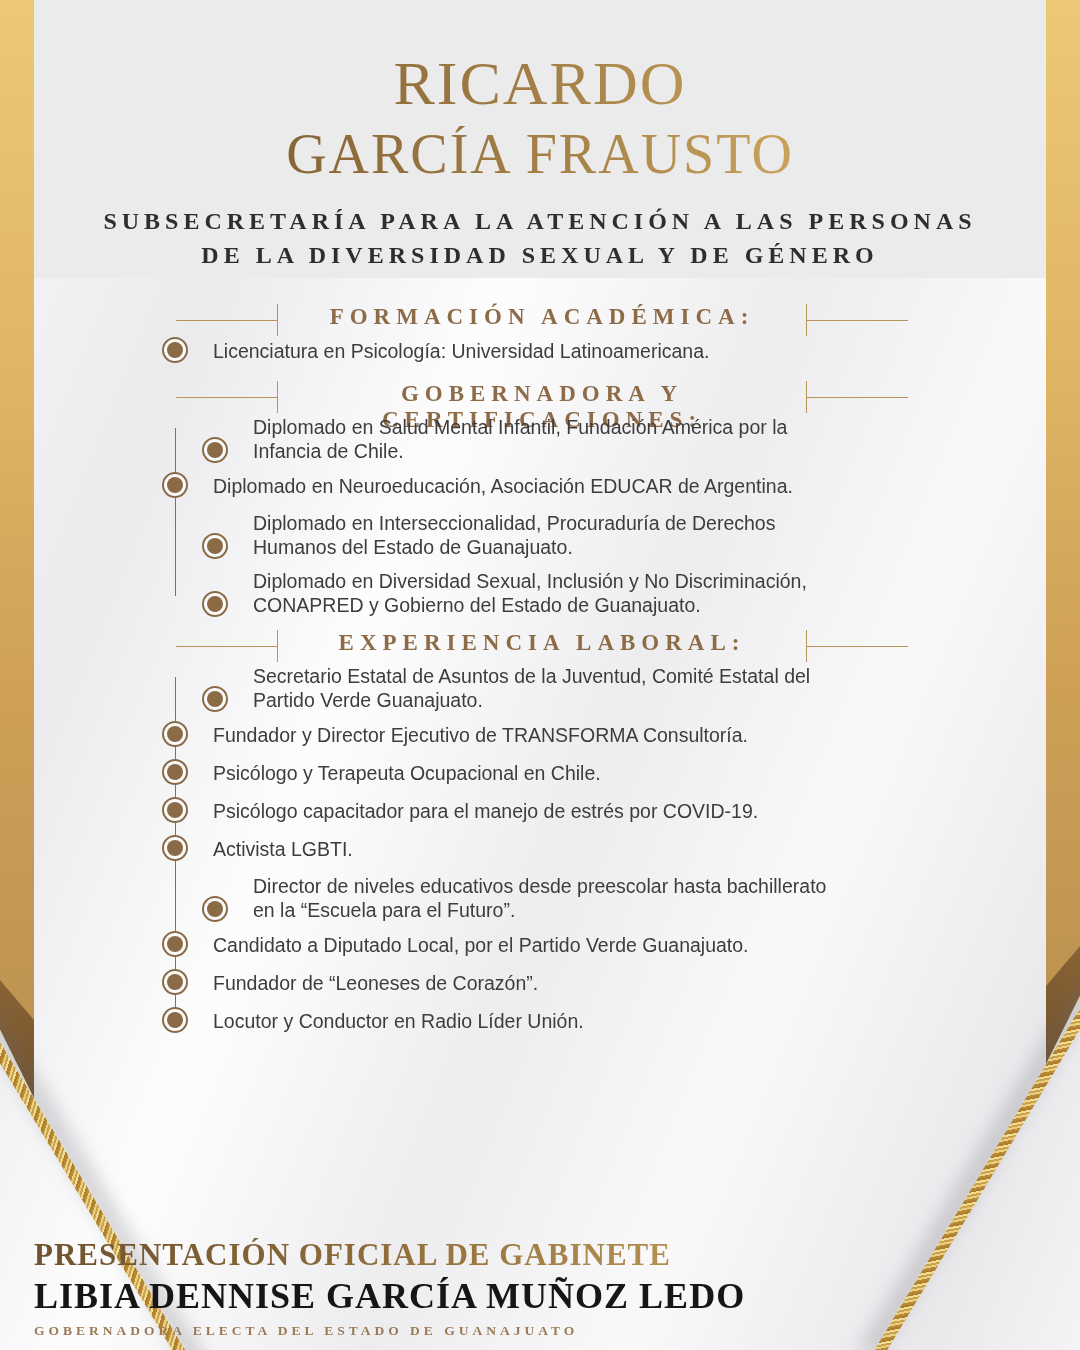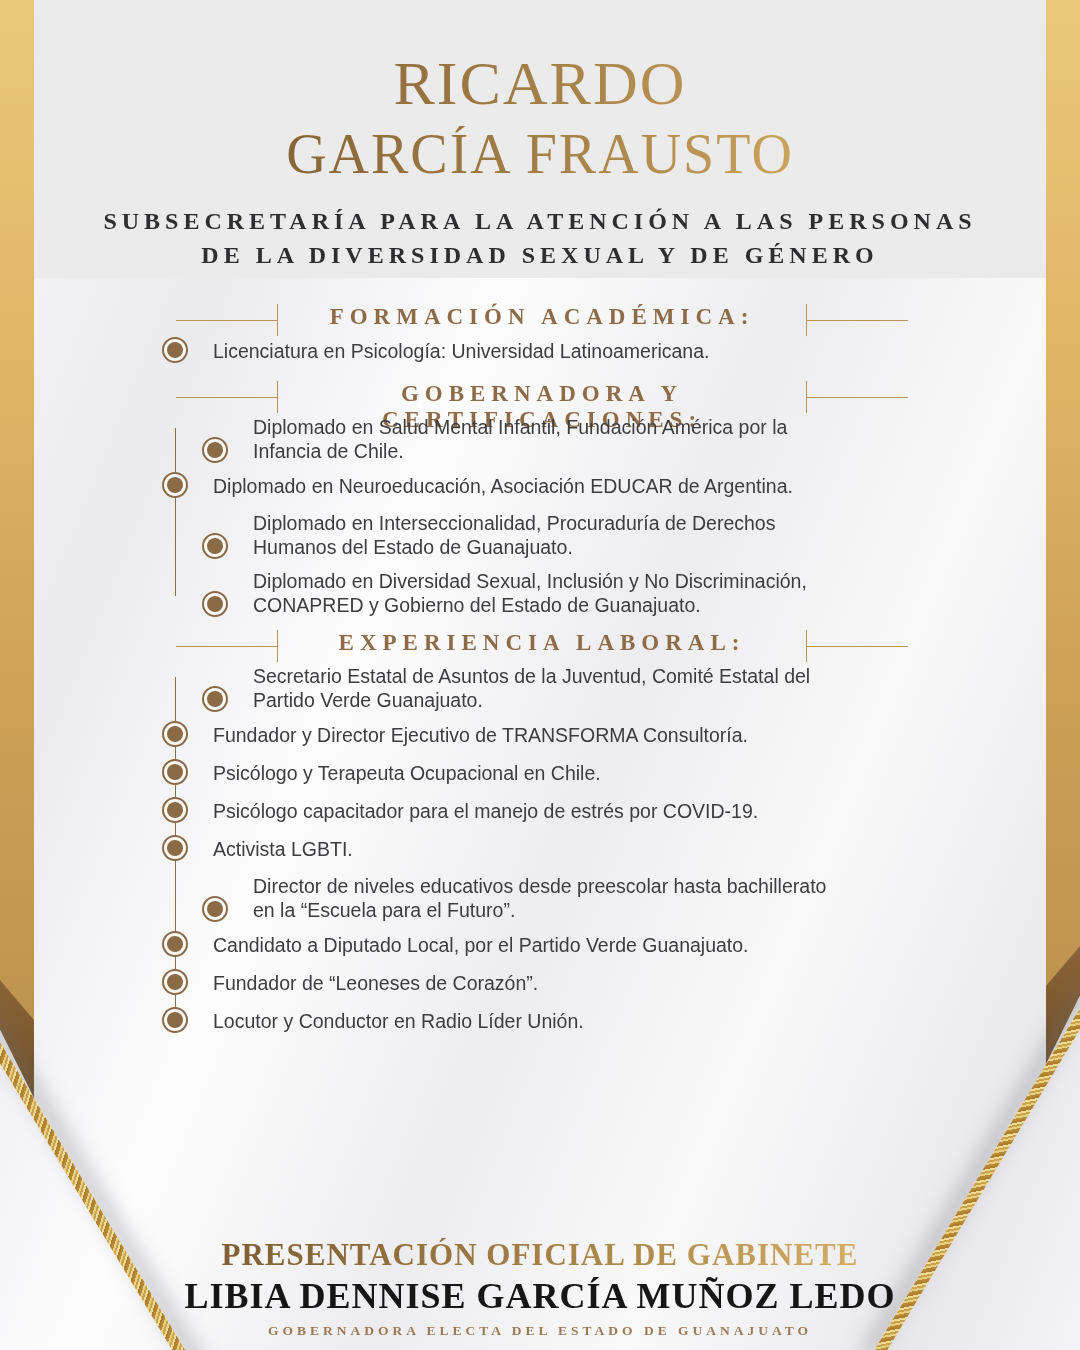--- a/index.html
+++ b/index.html
@@ -72,21 +72,21 @@
     border-radius:50%; border:2px solid #8b6a46; background:#fbfbfc; box-sizing:border-box; }
   .bullet .dot { position:absolute; left:50%; top:50%; width:16px; height:16px; margin:-8px 0 0 -8px;
     border-radius:50%; background:#8b6a46; }
 
   li.item:not(:last-child)::after { content:""; position:absolute; z-index:1; left:174.5px; top:13px;
     height:calc(100% + 24px); width:1.5px; background:#8d6c48; }
 
   .item-text { margin:0; width:716px; font-size:19.5px; line-height:24px; color:#3d3d3f; white-space:pre-line; }
 
   
-  .footer { position:absolute; left:34px; right:34px; top:1238px; text-align:center; z-index:6; }
+  .footer { position:absolute; left:34px; right:34px; top:1238px; z-index:6; }
   .footer-event { font-family:"Liberation Serif", serif; font-weight:bold; font-size:31px; letter-spacing:1px; line-height:1.1;
     background:linear-gradient(90deg, #6f522e 0%, #8a6838 30%, #b08c4e 60%, #d9b367 85%, #eeda96 100%);
     -webkit-background-clip:text; background-clip:text; color:transparent; }
   .footer-governor { margin-top:5px; font-family:"Liberation Serif", serif; font-weight:bold; font-size:36px;
     letter-spacing:1px; color:#161616; line-height:1.1; }
   .footer-role { margin-top:6px; font-family:"Liberation Serif", serif; font-weight:bold; font-size:13.5px;
     letter-spacing:4px; color:#9b7a55; }
 </style>
 </head>
 <body>

